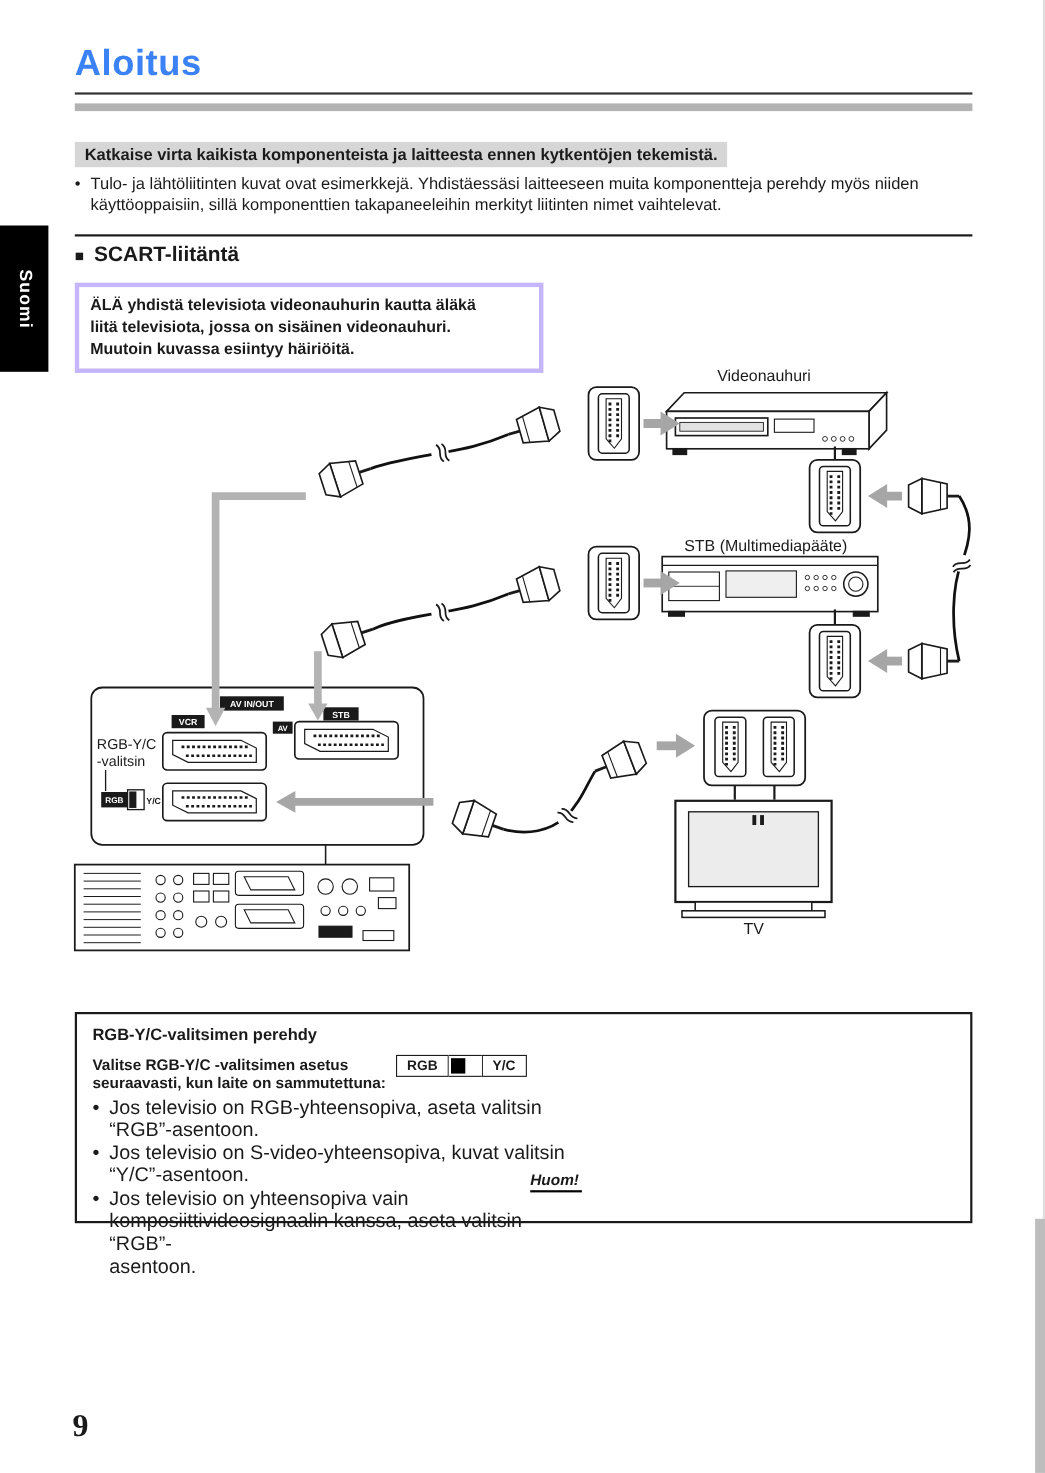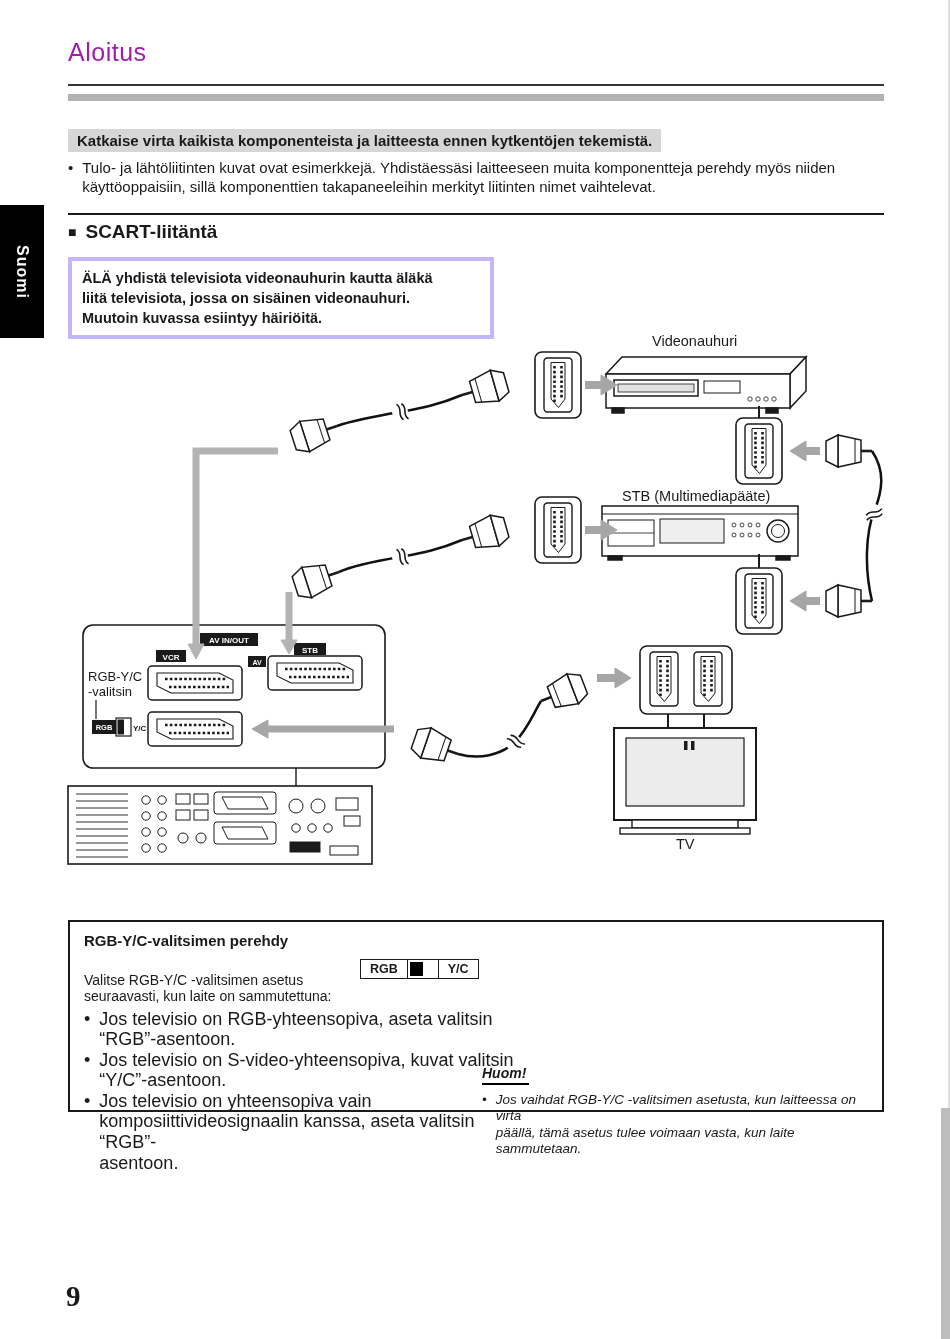--- a/index.html
+++ b/index.html
@@ -1,33 +1,33 @@
 <!DOCTYPE html>
 <html><head>
 <meta charset="utf-8">
 <style>
   html,body{margin:0;padding:0;background:#ffffff;}
   .page{position:relative;width:950px;height:1339px;background:#fff;font-family:"Liberation Sans",sans-serif;color:#1a1a1a;overflow:hidden;}
   .abs{position:absolute;}
-  .page-title{left:68px;top:38px;font-size:25px;font-weight:normal;color:#a21caf;letter-spacing:.5px;}
+  .page-title{left:68px;top:38px;font-size:33px;font-weight:bold;color:#3b82f6;letter-spacing:.5px;}
   .rule-thin{left:68px;top:84px;width:816px;height:2px;background:#333;}
   .rule-thick{left:68px;top:94px;width:816px;height:7px;background:#b2b2b2;}
   .hl{left:68px;top:129px;background:#d6d6d6;font-weight:bold;font-size:15px;padding:3px 9px;display:inline-block;}
   .intro{left:68px;top:159px;width:842px;font-size:15px;line-height:1.25;}
   .bullet-row{display:flex;}
   .bullet-row::before{content:"•";margin-right:9px;}
   .lang-tab{left:0;top:205px;width:44px;height:133px;background:#000;display:flex;align-items:center;justify-content:center;}
   .lang-tab span{writing-mode:vertical-rl;color:#fff;font-weight:bold;font-size:16px;letter-spacing:1px;}
   .sec-rule{left:68px;top:213px;width:816px;height:2px;background:#1a1a1a;}
   .sec-head{left:68px;top:221px;font-size:19px;font-weight:bold;display:flex;align-items:center;gap:9px;}
   .sec-head .marker{font-size:14px;}
   .caution{left:68px;top:257px;width:398px;border:4px solid #c4b5fd;padding:7px 10px;font-weight:bold;font-size:14.5px;line-height:1.38;white-space:pre-line;}
   .settings{left:68px;top:920px;width:816px;height:192px;border:2px solid #1a1a1a;padding:10px 14px;box-sizing:border-box;}
   .s-title{font-size:15px;font-weight:bold;}
-  .s-intro{margin-top:24px;font-size:14px;line-height:1.14;white-space:pre-line;}
+  .s-intro{margin-top:12px;font-size:14px;line-height:1.14;white-space:pre-line;font-weight:bold;}
   .s-bullets{margin-top:4px;font-size:18px;line-height:1.14;width:430px;}
   .bullet-text{white-space:pre-line;}
   .switch{position:absolute;left:290px;top:37px;display:flex;align-items:stretch;height:20px;}
   .sw-seg{border:1.5px solid #1a1a1a;font-size:12.5px;font-weight:bold;display:flex;align-items:center;padding:0 9px;background:#fff;}
   .sw-well{border-top:1.5px solid #1a1a1a;border-bottom:1.5px solid #1a1a1a;width:30px;position:relative;background:#fff;}
   .sw-knob{position:absolute;left:2px;top:2px;bottom:2px;width:13px;background:#000;}
   .note-col{position:absolute;left:412px;top:126px;width:392px;margin-top:16px;}
   .note-title{display:inline-block;font-weight:bold;font-style:italic;font-size:14px;border-bottom:2px solid #000;padding:0 3px 2px 0;}
   .note-item{margin-top:7px;font-size:13.5px;font-style:italic;line-height:1.22;}
   .pagenum{left:66px;top:1280px;font-family:"Liberation Serif",serif;font-size:29px;font-weight:bold;}
@@ -279,23 +279,19 @@
 “Y/C”-asentoon.</div>
       </div>
       <div class="bullet-row">
         <div class="bullet-text">Jos televisio on yhteensopiva vain
 komposiittivideosignaalin kanssa, aseta valitsin “RGB”-
 asentoon.</div>
       </div>
     </div>
     <div class="note-col">
       <div class="note-title">Huom!</div>
-      <div class="note-item bullet-row">
-        <div class="bullet-text">Jos vaihdat RGB-Y/C -valitsimen asetusta, kun laitteessa on virta
-päällä, tämä asetus tulee voimaan vasta, kun laite sammutetaan.</div>
-      </div>
     </div>
   </div>
 
   <div class="abs pagenum">9</div>
   <div class="abs edge-line"></div>
   <div class="abs edge-strip"></div>
 </div>
 
 </body></html>

